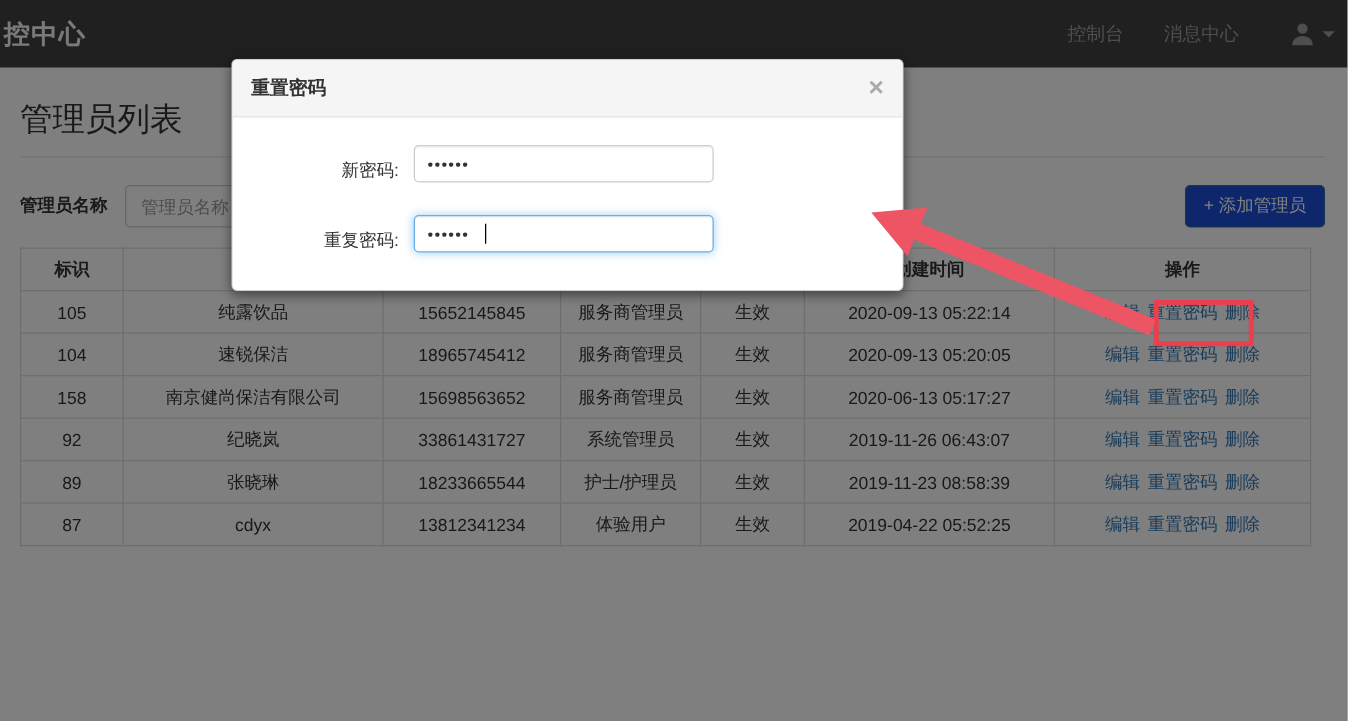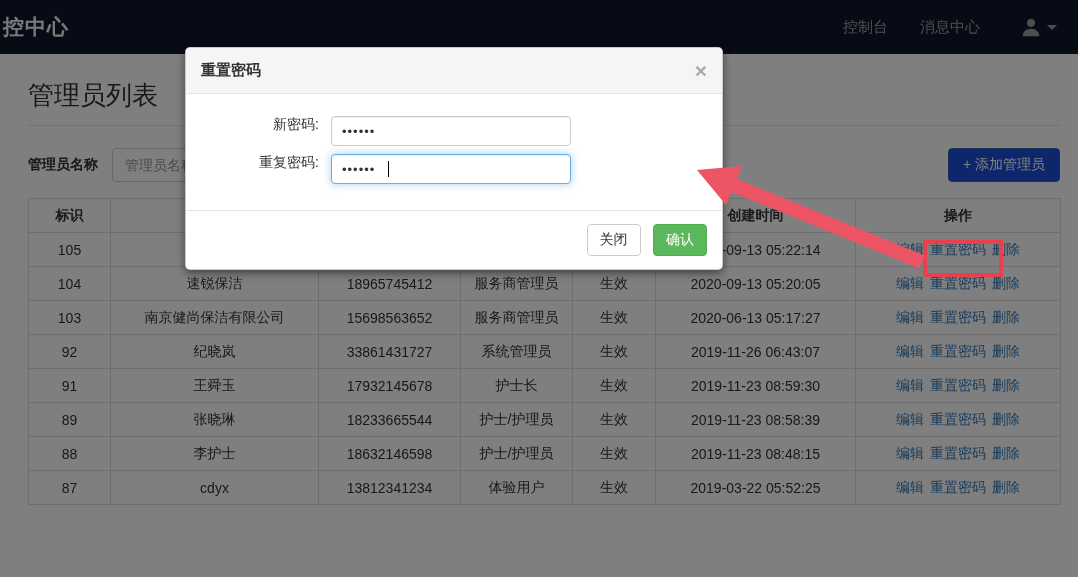--- a/index.html
+++ b/index.html
@@ -3,34 +3,34 @@
 <meta charset="utf-8">
 <style>
   * { box-sizing: border-box; margin: 0; padding: 0; }
   html,body { width:1078px; height:577px; }
   body {
     font-family: "Liberation Sans", "DejaVu Sans", sans-serif;
     background:#fff; position:relative; overflow:hidden; color:#333;
   }
   
   .navbar {
-    height:54px; background:#0f172a; display:flex; align-items:center;
-    justify-content:space-between; padding:0 21px 0 3px;
+    height:54px; background:#404040; display:flex; align-items:center;
+    justify-content:space-between; padding:0 10px 0 3px;
   }
   .brand { color:#f5f5f5; font-size:21px; font-weight:bold; letter-spacing:1px; }
   .nav-right { display:flex; align-items:center; gap:32px; }
   .nav-link { color:#9d9d9d; font-size:15px; text-decoration:none; cursor:pointer; }
   .user-menu { display:flex; align-items:center; gap:5px; cursor:pointer; margin-left:8px; }
   .user-icon svg { display:block; }
   .caret-down {
     width:0; height:0; border-left:5px solid transparent;
     border-right:5px solid transparent; border-top:5px solid #9d9d9d;
   }
   
-  main { padding:0 18px 0 28px; }
+  main { padding:0 18px 0 16px; }
   .page-title { font-size:26px; font-weight:normal; color:#333; margin:26px 0 0 0; line-height:1.2; }
   .title-divider { border-bottom:1px solid #e5e5e5; margin:14px 0 0 0; }
   .toolbar { margin-top:22px; display:flex; align-items:center; height:34px; }
   .filter-label { font-weight:bold; font-size:14px; margin-right:14px; }
   .filter-input {
     width:160px; height:34px; border:1px solid #ccc; border-radius:4px;
     padding:6px 12px; font-size:14px; color:#555;
     font-family:"Liberation Sans","DejaVu Sans",sans-serif;
   }
   .filter-input::placeholder { color:#999; }
@@ -57,21 +57,21 @@
     background:#fff; border-radius:5px; box-shadow:0 3px 9px rgba(0,0,0,.5);
     overflow:hidden; border:1px solid rgba(0,0,0,.2);
   }
   .modal-header {
     background:#f5f5f5; border-bottom:1px solid #e5e5e5; padding:12px 15px;
     display:flex; justify-content:space-between; align-items:center;
   }
   .modal-title { font-size:15px; font-weight:bold; color:#333; }
   .modal-close { color:#aaa; font-size:21px; line-height:1; cursor:pointer; font-weight:bold; }
   .modal-body { padding:22px 15px 4px 15px; }
-  .form-row { display:flex; align-items:flex-start; margin-bottom:8px; }
+  .form-row { display:flex; align-items:flex-end; margin-bottom:26px; }
   .form-row label { width:130px; text-align:right; padding-right:12px; font-size:14px; color:#333; }
   .input-wrap { position:relative; }
   .form-input {
     width:240px; height:30px; border:1px solid #ccc; border-radius:4px;
     padding:5px 10px; font-size:13px; color:#333; letter-spacing:1px;
     font-family:"Liberation Sans","DejaVu Sans",sans-serif;
     box-shadow:inset 0 1px 1px rgba(0,0,0,.075);
   }
   .form-input.focused {
     border-color:#66afe9; outline:none;
@@ -168,71 +168,53 @@
           <tr>
             <td>104</td>
             <td>速锐保洁</td>
             <td>18965745412</td>
             <td>服务商管理员</td>
             <td>生效</td>
             <td>2020-09-13 05:20:05</td>
             <td><a>编辑</a><a>重置密码</a><a>删除</a></td>
           </tr>
           <tr>
-            <td>103</td>
+            <td>158</td>
             <td>南京健尚保洁有限公司</td>
             <td>15698563652</td>
             <td>服务商管理员</td>
             <td>生效</td>
             <td>2020-06-13 05:17:27</td>
             <td><a>编辑</a><a>重置密码</a><a>删除</a></td>
           </tr>
           <tr>
             <td>92</td>
             <td>纪晓岚</td>
             <td>33861431727</td>
             <td>系统管理员</td>
             <td>生效</td>
             <td>2019-11-26 06:43:07</td>
             <td><a>编辑</a><a>重置密码</a><a>删除</a></td>
           </tr>
           <tr>
-            <td>91</td>
-            <td>王舜玉</td>
-            <td>17932145678</td>
-            <td>护士长</td>
-            <td>生效</td>
-            <td>2019-11-23 08:59:30</td>
-            <td><a>编辑</a><a>重置密码</a><a>删除</a></td>
-          </tr>
-          <tr>
             <td>89</td>
             <td>张晓琳</td>
             <td>18233665544</td>
             <td>护士/护理员</td>
             <td>生效</td>
             <td>2019-11-23 08:58:39</td>
             <td><a>编辑</a><a>重置密码</a><a>删除</a></td>
           </tr>
           <tr>
-            <td>88</td>
-            <td>李护士</td>
-            <td>18632146598</td>
-            <td>护士/护理员</td>
-            <td>生效</td>
-            <td>2019-11-23 08:48:15</td>
-            <td><a>编辑</a><a>重置密码</a><a>删除</a></td>
-          </tr>
-          <tr>
             <td>87</td>
             <td>cdyx</td>
             <td>13812341234</td>
             <td>体验用户</td>
             <td>生效</td>
-            <td>2019-03-22 05:52:25</td>
+            <td>2019-04-22 05:52:25</td>
             <td><a>编辑</a><a>重置密码</a><a>删除</a></td>
           </tr>
         </tbody>
     </table>
   </main>
 
   <div class="backdrop"></div>
 
   <div class="modal">
     <div class="modal-header">
@@ -247,24 +229,20 @@
         </span>
       </div>
       <div class="form-row">
         <label>重复密码:</label>
         <span class="input-wrap">
           <input class="form-input focused" type="text" value="••••••" style="">
           <span class="text-caret"></span>
         </span>
       </div>
     </div>
-    <div class="modal-footer">
-      <button class="btn-default">关闭</button>
-      <button class="btn-success">确认</button>
-    </div>
   </div>
 
   <div class="red-box"></div>
   <svg class="arrow-svg" viewBox="0 0 1078 577">
     <line x1="733" y1="185" x2="922" y2="262" stroke-width="14" stroke="#ed5565"></line>
     <polygon points="697,170 726,205 742,166" fill="#ed5565"></polygon>
   </svg>
 
 </div>
 

